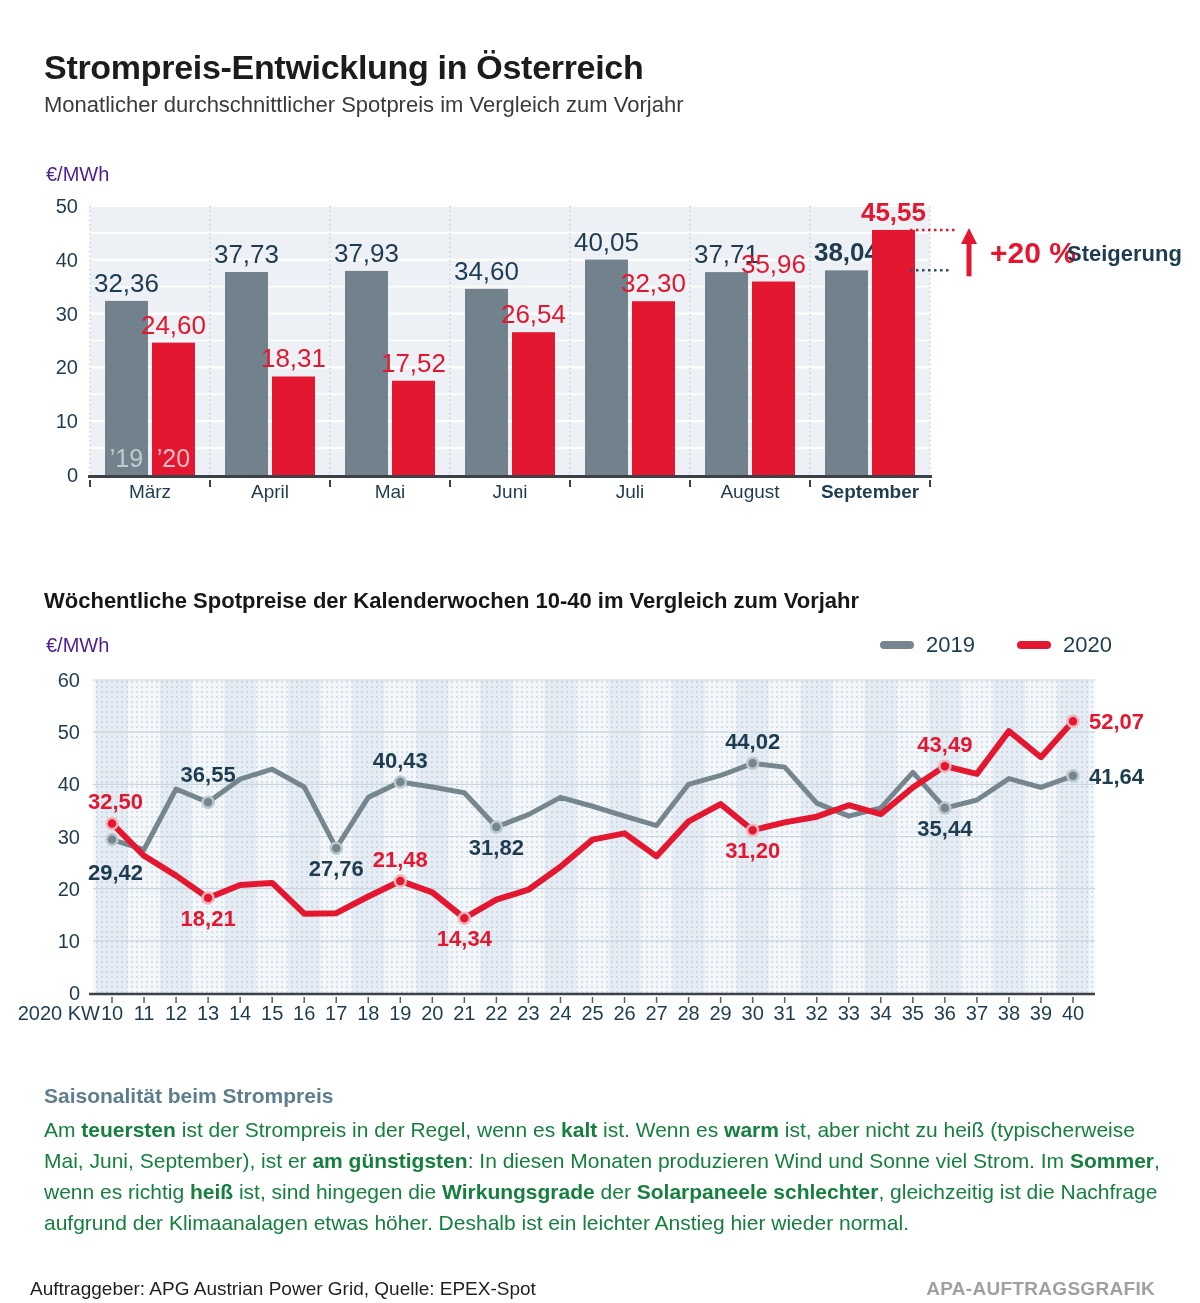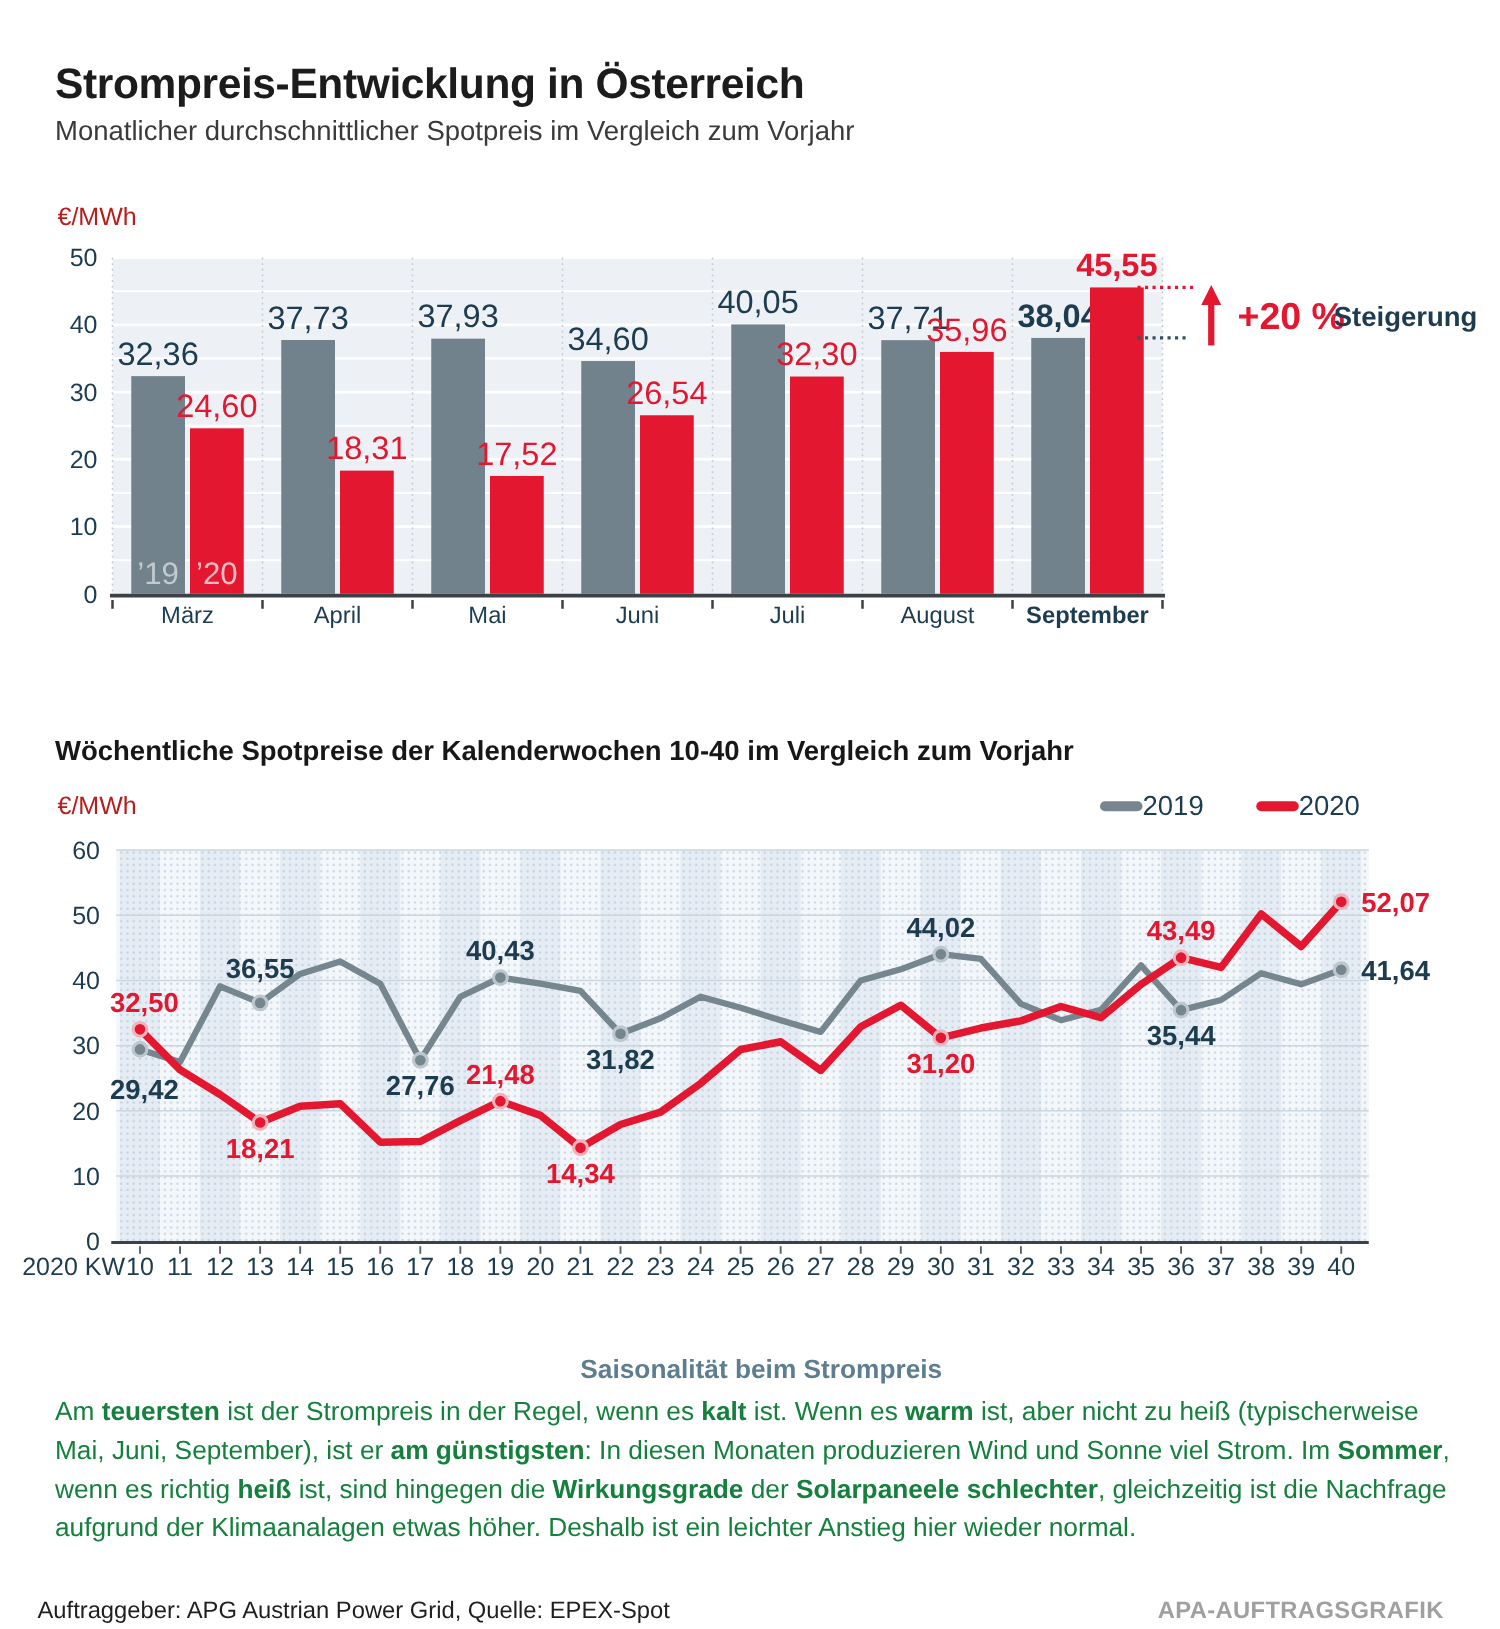--- a/index.html
+++ b/index.html
@@ -1,32 +1,32 @@
 <!DOCTYPE html>
 <html><head>
 <meta charset="utf-8">
 <style>
   html,body{margin:0;padding:0;background:#fff;}
   body{font-family:"Liberation Sans", sans-serif;}
   #page{position:relative;width:1200px;height:1303px;background:#ffffff;overflow:hidden;margin-top:20px;}
   .abs{position:absolute;}
   #main-title{left:44px;top:28px;font-size:34px;font-weight:700;color:#1c1c1c;letter-spacing:-0.3px;}
   #subtitle{left:44px;top:72px;font-size:22px;color:#3a3a3a;}
-  .unit-label{font-size:20px;color:#b91c1c;font-weight:400;}
+  .unit-label{font-size:20px;color:#4c1d95;font-weight:400;}
   #unit1{left:46px;top:143px;}
   #unit2{left:46px;top:614px;}
   #chart1-svg{left:0;top:170px;}
   #chart2-svg{left:0;top:600px;}
   #section2-title{left:44px;top:568px;font-size:22px;font-weight:700;color:#171717;}
   #legend{top:612px;left:880px;display:flex;gap:42px;align-items:center;}
-  .legend-item{display:flex;align-items:center;gap:0;}
+  .legend-item{display:flex;align-items:center;gap:12px;}
   .legend-dash{width:34px;height:8px;border-radius:4px;}
   .legend-text{font-size:22px;color:#1d3c50;}
   #note{left:44px;top:1064px;width:1130px;}
-  #note-heading{font-size:21px;font-weight:700;color:#5d7e8e;margin-bottom:6px;text-align:center;}
+  #note-heading{font-size:21px;font-weight:700;color:#5d7e8e;margin-bottom:6px;}
   #note-body{font-size:21px;color:#15803d;line-height:31px;}
   #footer-left{left:30px;top:1258px;font-size:19px;color:#1f1f1f;}
   #footer-right{right:45px;top:1258px;font-size:19px;font-weight:700;color:#a0a0a0;letter-spacing:0.3px;}
   svg text{font-family:"Liberation Sans", sans-serif;}
 </style>
 </head>
 <body>
 
 <div id="page">
   <div class="abs" id="main-title">Strompreis-Entwicklung in Österreich</div>

